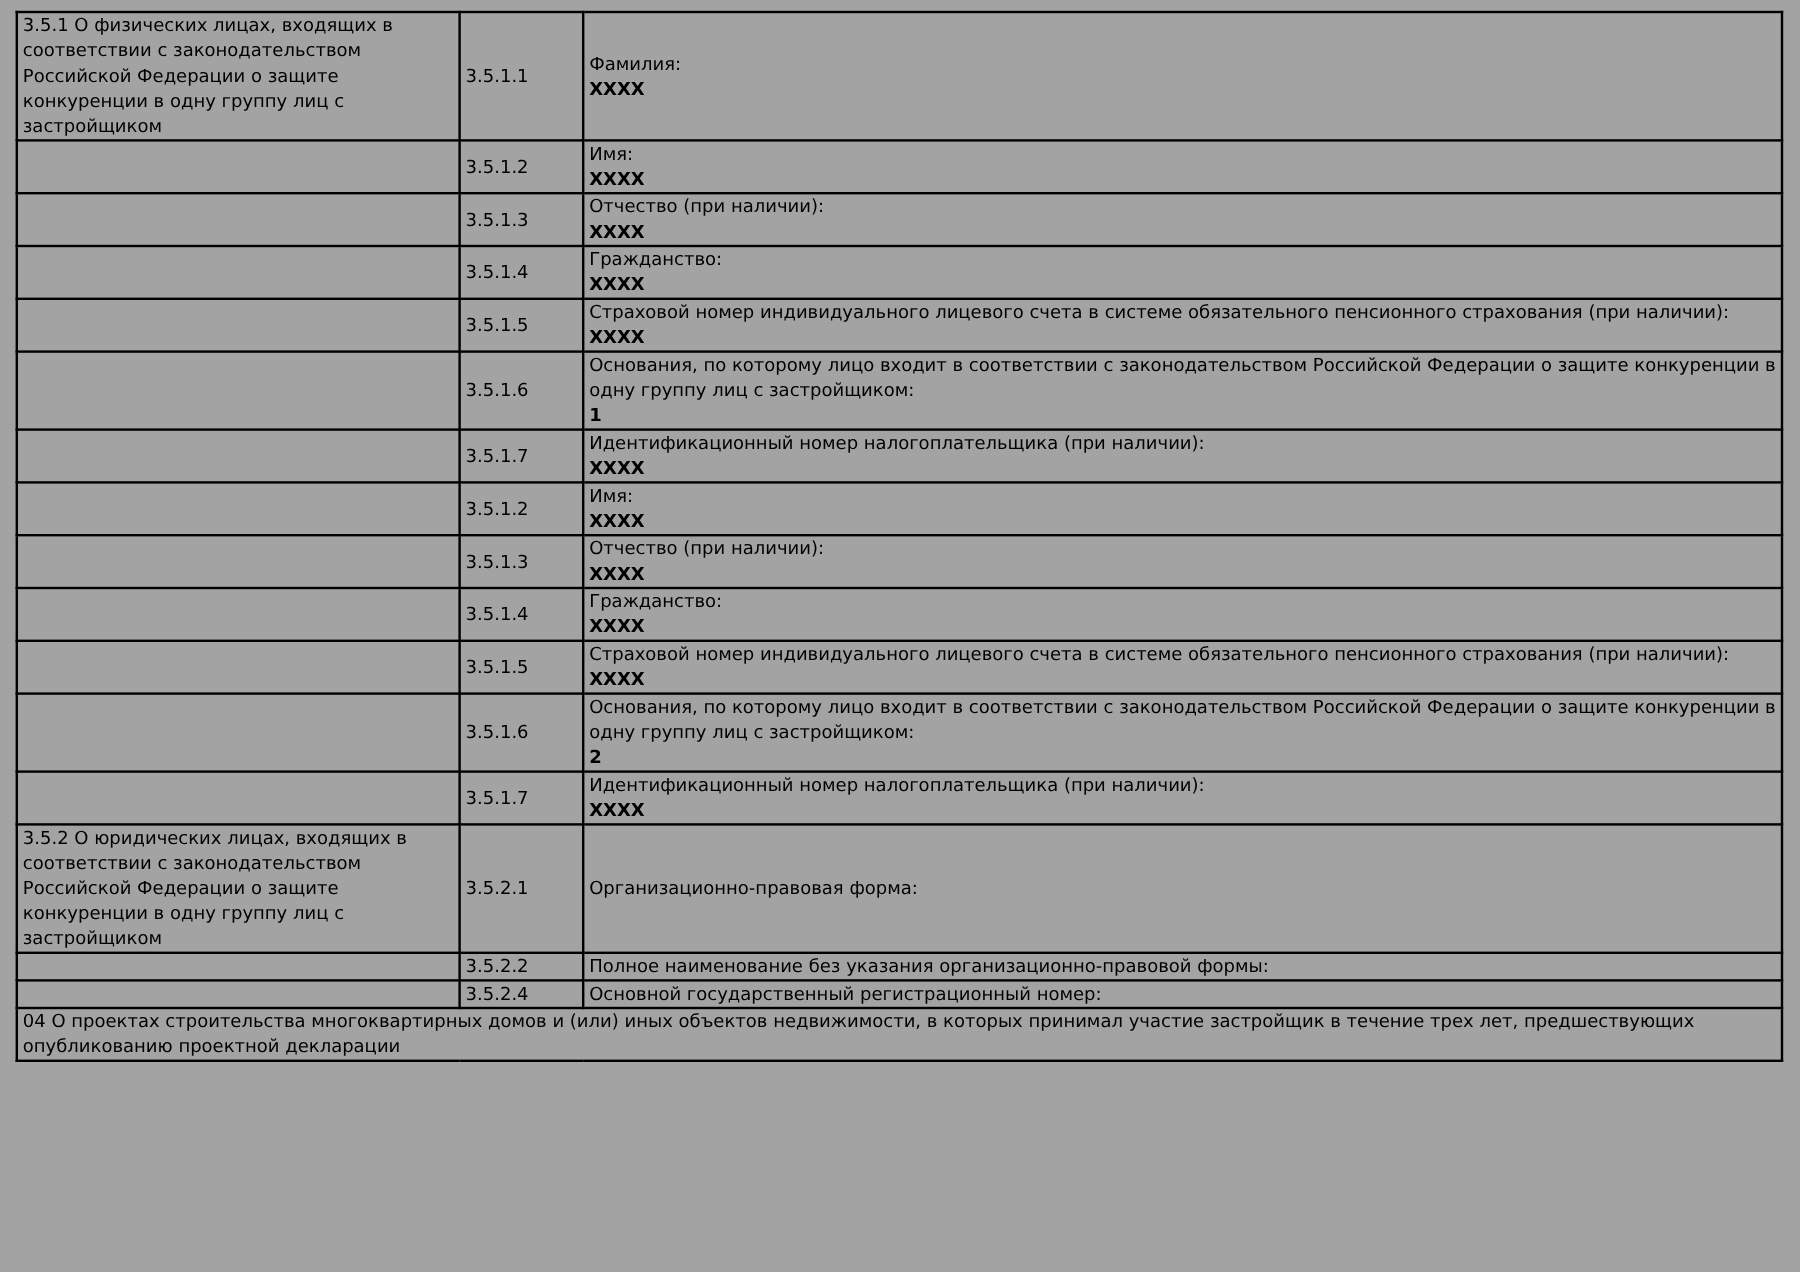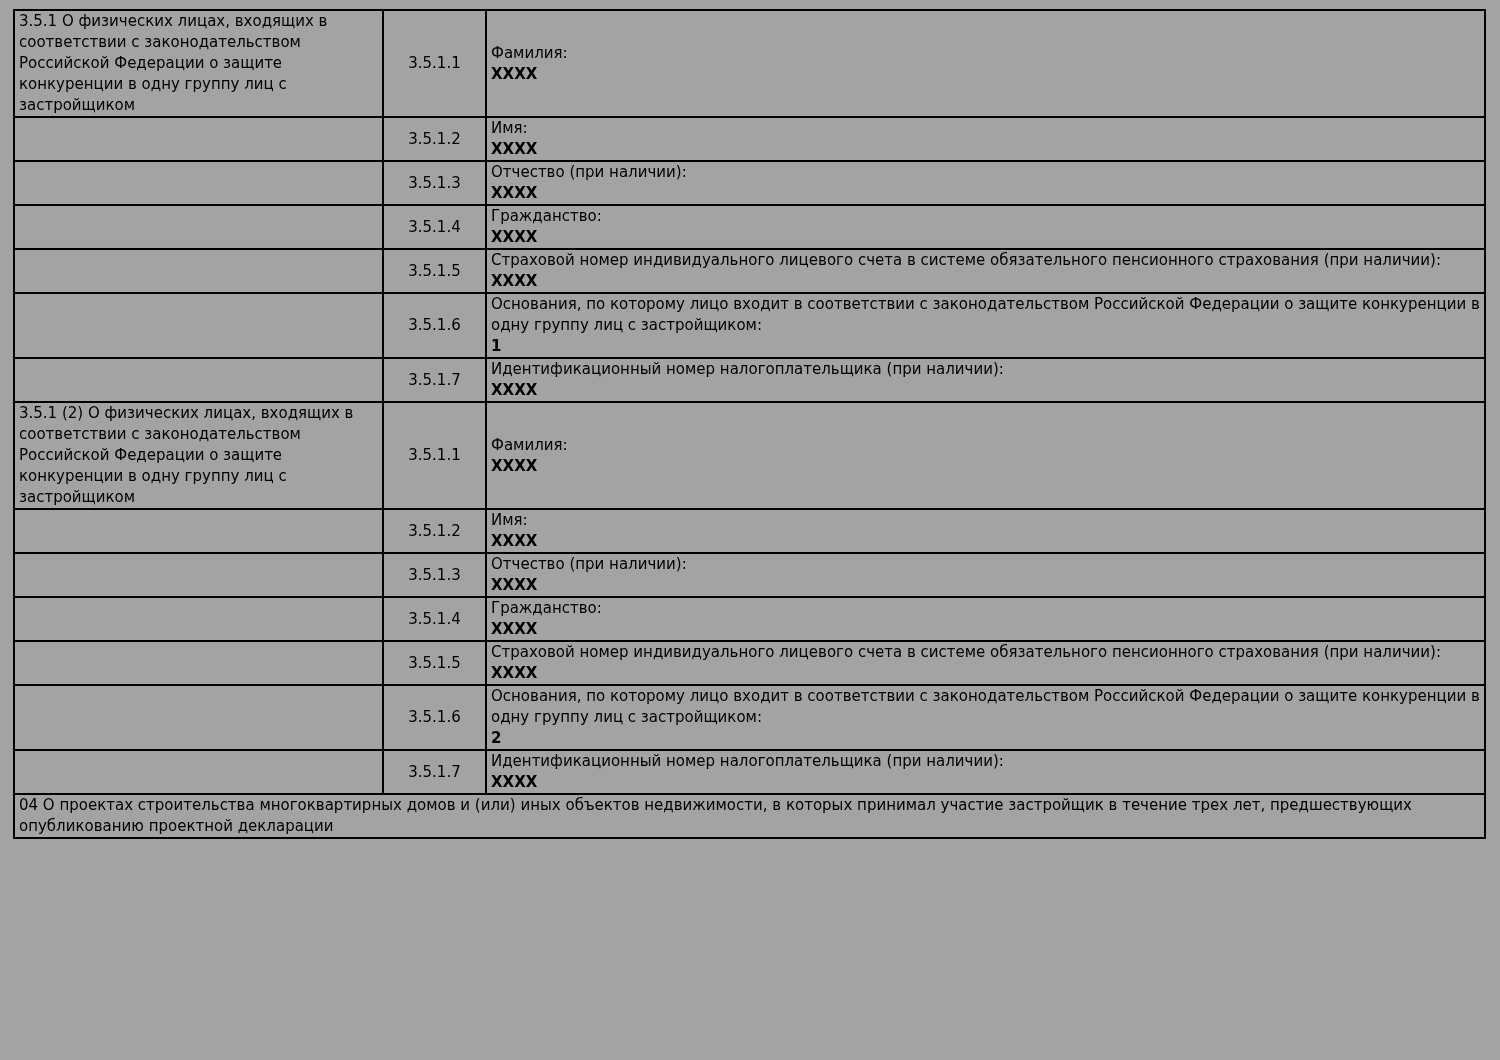--- a/index.html
+++ b/index.html
@@ -30,21 +30,20 @@
     overflow: hidden;
     word-wrap: break-word;
   }
   td.section-cell {
     vertical-align: middle;
     padding-top: 1px;
     padding-bottom: 1px;
   }
   td.code-cell {
     vertical-align: middle;
-    text-align: center;
   }
   td.field-cell {
     vertical-align: middle;
     margin-left: 24px;
   }
   .val {
     font-weight: bold;
   }
   
   tr.h-tall  td { height: 104px; }
@@ -117,28 +116,20 @@
       </tr>
       <tr class="h-std">
         <td class="section-cell"></td>
         <td class="code-cell">3.5.1.7</td>
         <td class="field-cell">
           <div>Идентификационный номер налогоплательщика (при наличии):</div>
           <div class="val">XXXX</div>
         </td>
       </tr>
 
-      <tr class="h-tall">
-        <td class="section-cell">3.5.1 (2) О физических лицах, входящих в соответствии с законодательством Российской Федерации о защите конкуренции в одну группу лиц с застройщиком</td>
-        <td class="code-cell">3.5.1.1</td>
-        <td class="field-cell">
-          <div>Фамилия:</div>
-          <div class="val">XXXX</div>
-        </td>
-      </tr>
       <tr class="h-std">
         <td class="section-cell"></td>
         <td class="code-cell">3.5.1.2</td>
         <td class="field-cell">
           <div>Имя:</div>
           <div class="val">XXXX</div>
         </td>
       </tr>
       <tr class="h-std">
         <td class="section-cell"></td>
@@ -174,20 +165,44 @@
       </tr>
       <tr class="h-std">
         <td class="section-cell"></td>
         <td class="code-cell">3.5.1.7</td>
         <td class="field-cell">
           <div>Идентификационный номер налогоплательщика (при наличии):</div>
           <div class="val">XXXX</div>
         </td>
       </tr>
 
+      <tr class="h-tall">
+        <td class="section-cell">3.5.2 О юридических лицах, входящих в соответствии с законодательством Российской Федерации о защите конкуренции в одну группу лиц с застройщиком</td>
+        <td class="code-cell">3.5.2.1</td>
+        <td class="field-cell">
+          <div>Организационно-правовая форма:</div>
+          <div class="val"></div>
+        </td>
+      </tr>
+      <tr class="h-line">
+        <td class="section-cell"></td>
+        <td class="code-cell">3.5.2.2</td>
+        <td class="field-cell">
+          <div>Полное наименование без указания организационно-правовой формы:</div>
+          <div class="val"></div>
+        </td>
+      </tr>
+      <tr class="h-line">
+        <td class="section-cell"></td>
+        <td class="code-cell">3.5.2.4</td>
+        <td class="field-cell">
+          <div>Основной государственный регистрационный номер:</div>
+          <div class="val"></div>
+        </td>
+      </tr>
 
       <tr class="h-foot">
         <td colspan="3" class="section-cell">04 О проектах строительства многоквартирных домов и (или) иных объектов недвижимости, в которых принимал участие застройщик в течение трех лет, предшествующих опубликованию проектной декларации</td>
       </tr>
 
     </tbody>
   </table>
 </div>
 
 </body></html>

